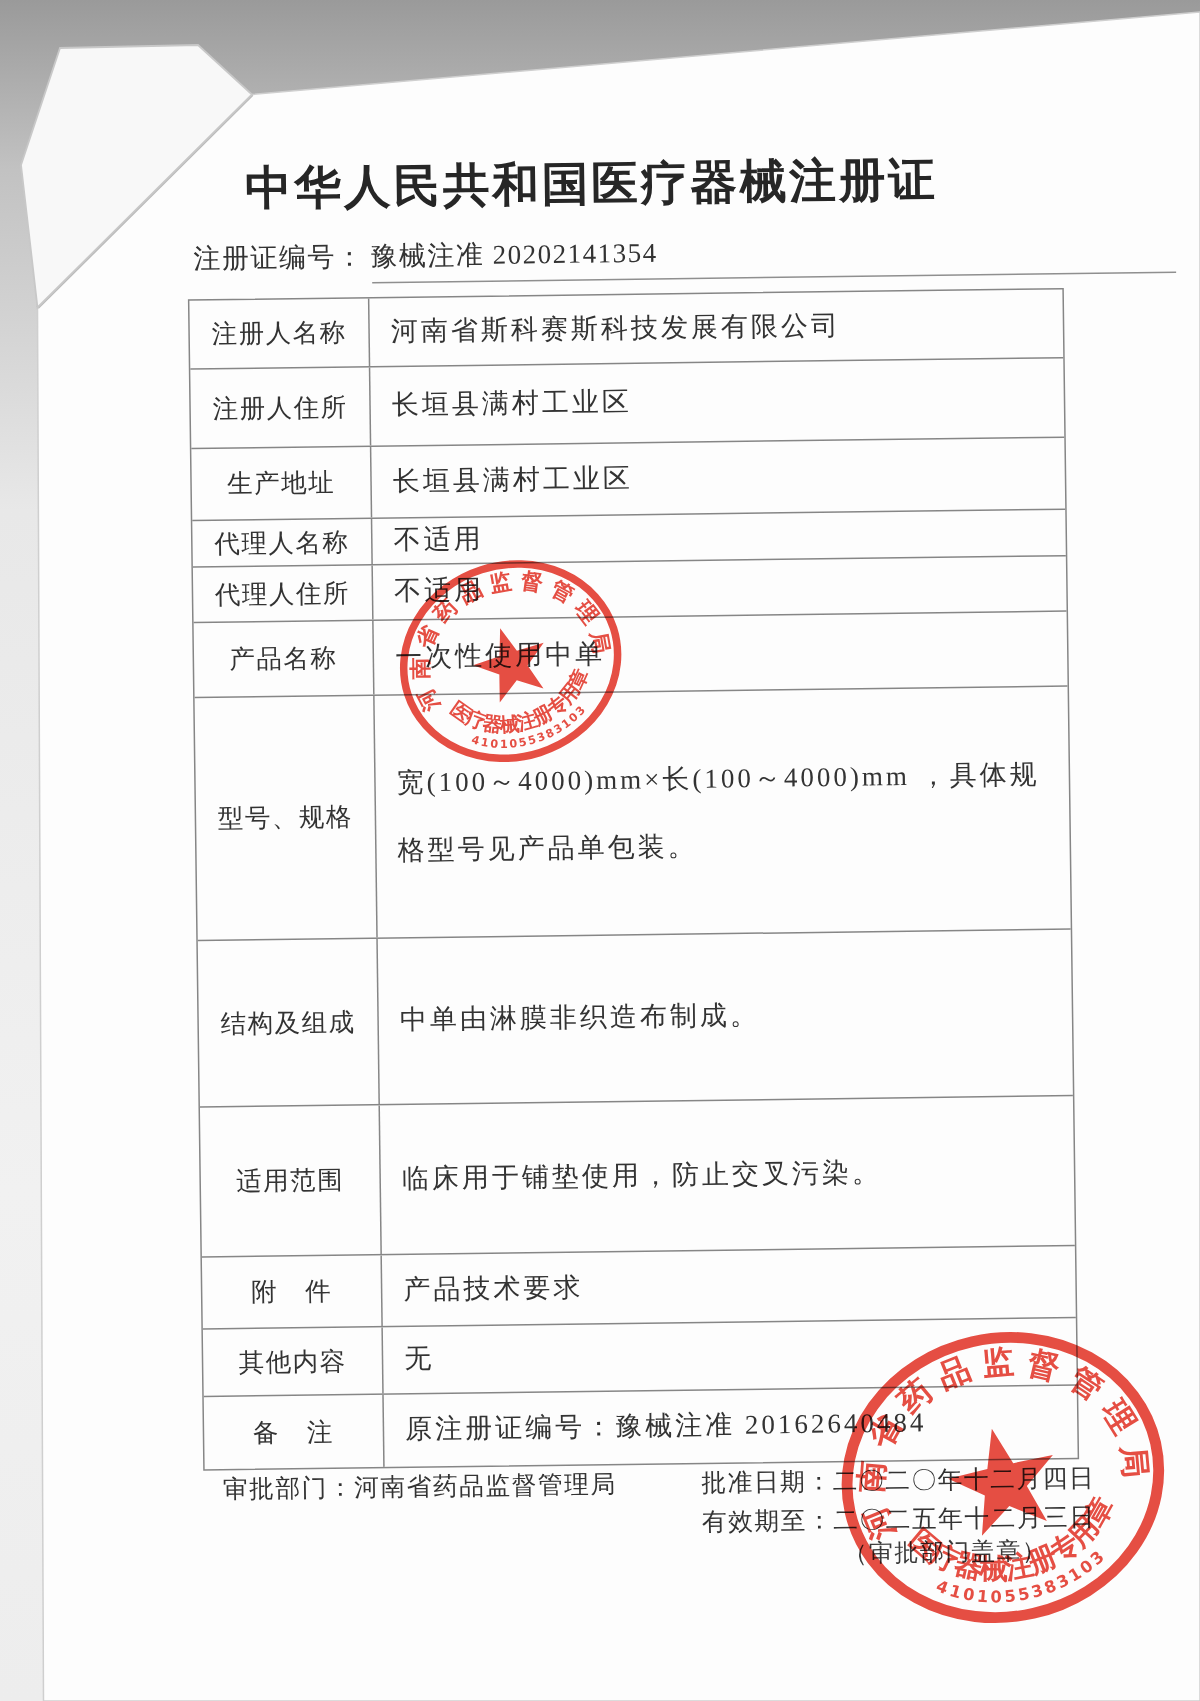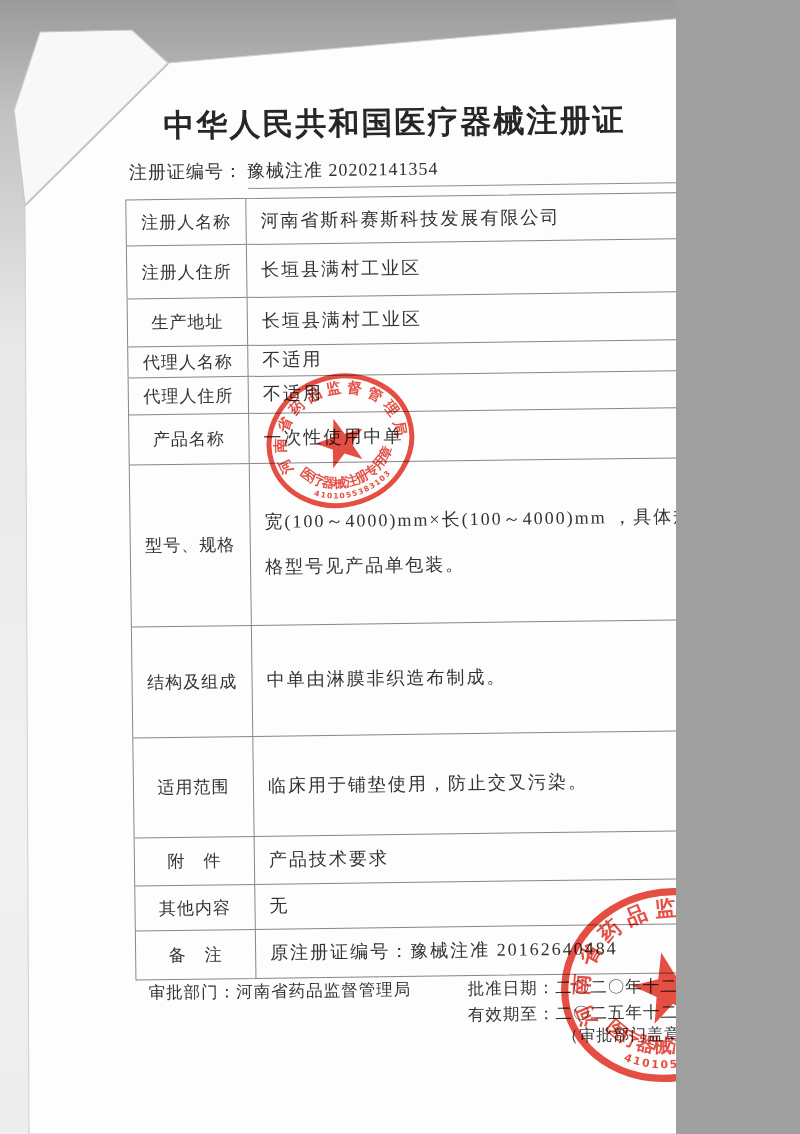--- a/index.html
+++ b/index.html
@@ -2,21 +2,21 @@
 <html><head>
 <meta charset="utf-8">
 <style>
   html,body{margin:0;padding:0;}
   body{
     width:800px;height:1134px;overflow:hidden;
     font-family:"Liberation Serif","DejaVu Serif",serif;
     background:#9f9f9f;
   }
   .scene{
-    position:relative;width:676px;height:1134px;overflow:hidden;
+    position:relative;width:800px;height:1134px;overflow:hidden;
     background:linear-gradient(180deg,#9a9a9a 0%,#c2c2c2 10%,#e8e8e8 30%,#f1f1f1 70%,#ededed 100%);
     text-decoration:underline;
   }
   .paper-svg{position:absolute;left:0;top:0;width:800px;height:1134px;}
   .content{
     position:absolute;left:0;top:0;width:800px;height:1134px;
     transform:rotate(-0.75deg);transform-origin:400px 560px;
     color:#2e2e2e;
   }
   .title{

